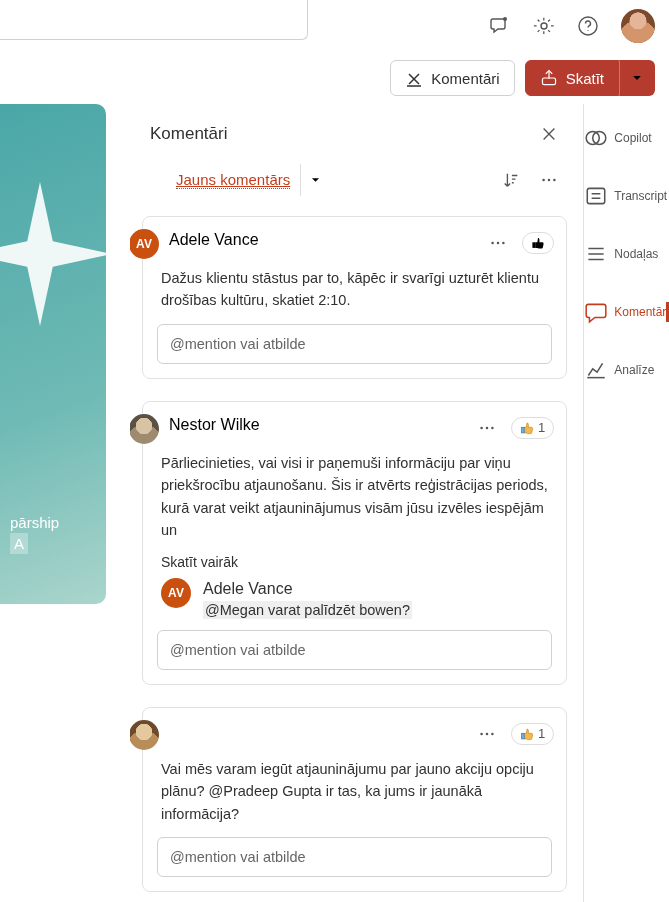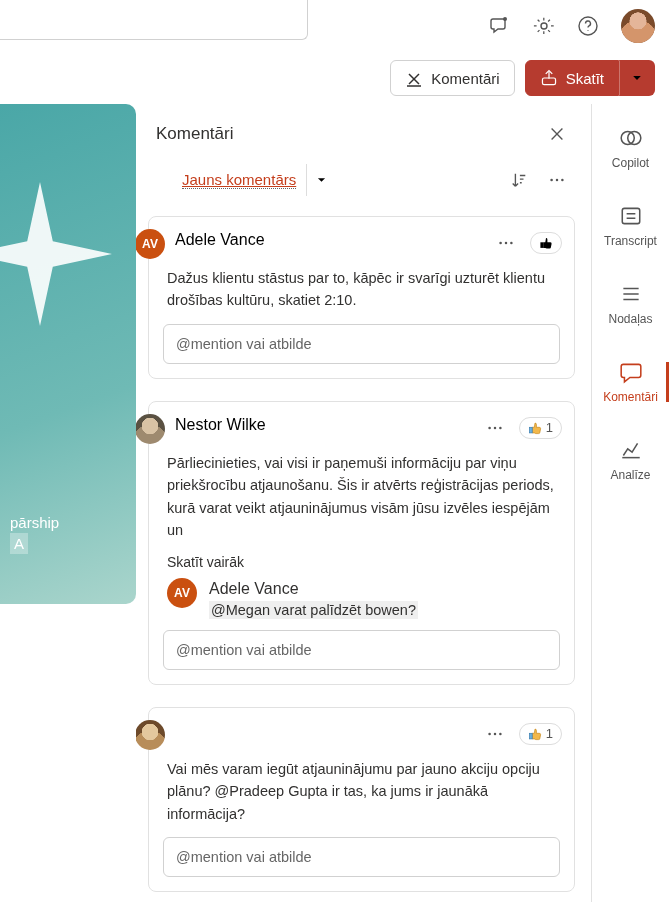--- a/index.html
+++ b/index.html
@@ -54,21 +54,21 @@
   .share-group { display:flex; }
   .share-group .btn-share { border-radius:6px 0 0 6px; }
   .share-group .btn-share-caret { border-radius:0 6px 6px 0; }
 
   
   .main { display:flex; height:calc(902px - 104px); position:relative; }
   .slide-preview {
     flex:0 0 130px; background:#fff; padding:0; position:relative;
   }
   .slide {
-    width:136px; height:500px; background:linear-gradient(160deg, var(--teal) 0%, #6fbab5 60%, #aad5cc 100%);
+    width:106px; height:500px; background:linear-gradient(160deg, var(--teal) 0%, #6fbab5 60%, #aad5cc 100%);
     border-radius:0 10px 10px 0; position:relative; overflow:hidden;padding-left:41px;
   }
   .slide-star { position:absolute; top:70px; left:-40px; width:160px; height:160px; }
   .slide-star svg { width:100%; height:100%; }
   .slide-text { position:absolute; bottom:50px; left:10px; color:#fff; font-size:15px; line-height:1.4; }
   .slide-text .line2 { background:rgba(255,255,255,.3); padding:0 4px; display:inline-block; }
 
   
   .comments-panel {
     flex:1; border-left:none; display:flex; flex-direction:column; min-width:0;
@@ -133,21 +133,21 @@
     padding:0 12px; color:#666; font-size:14.5px; cursor:text; margin-top:4px;
   }
 
   
   .right-rail {
     flex:0 0 78px; border-left:1px solid var(--border);
     display:flex; flex-direction:column; align-items:center; padding-top:18px; gap:26px;
     position:relative;
   }
   .rail-item {
-    display:flex; flex-direction:column; align-items:center; gap:6px;
+    display:flex; flex-direction:row; align-items:center; gap:6px;
     color:#555; cursor:pointer; font-size:12px; width:100%; padding:4px 0; position:relative;
   }
   .rail-item svg { width:24px; height:24px; stroke:currentColor; fill:none; stroke-width:1.4;}
   .rail-item.active { color: var(--accent-red); }
   .rail-item.active::after {
     content:""; position:absolute; right:0; top:6px; bottom:6px; width:3px; background:var(--accent-red);
   }
 
   .underline-dotted { border-bottom:1px dotted #666;text-decoration:underline; }
 </style>

